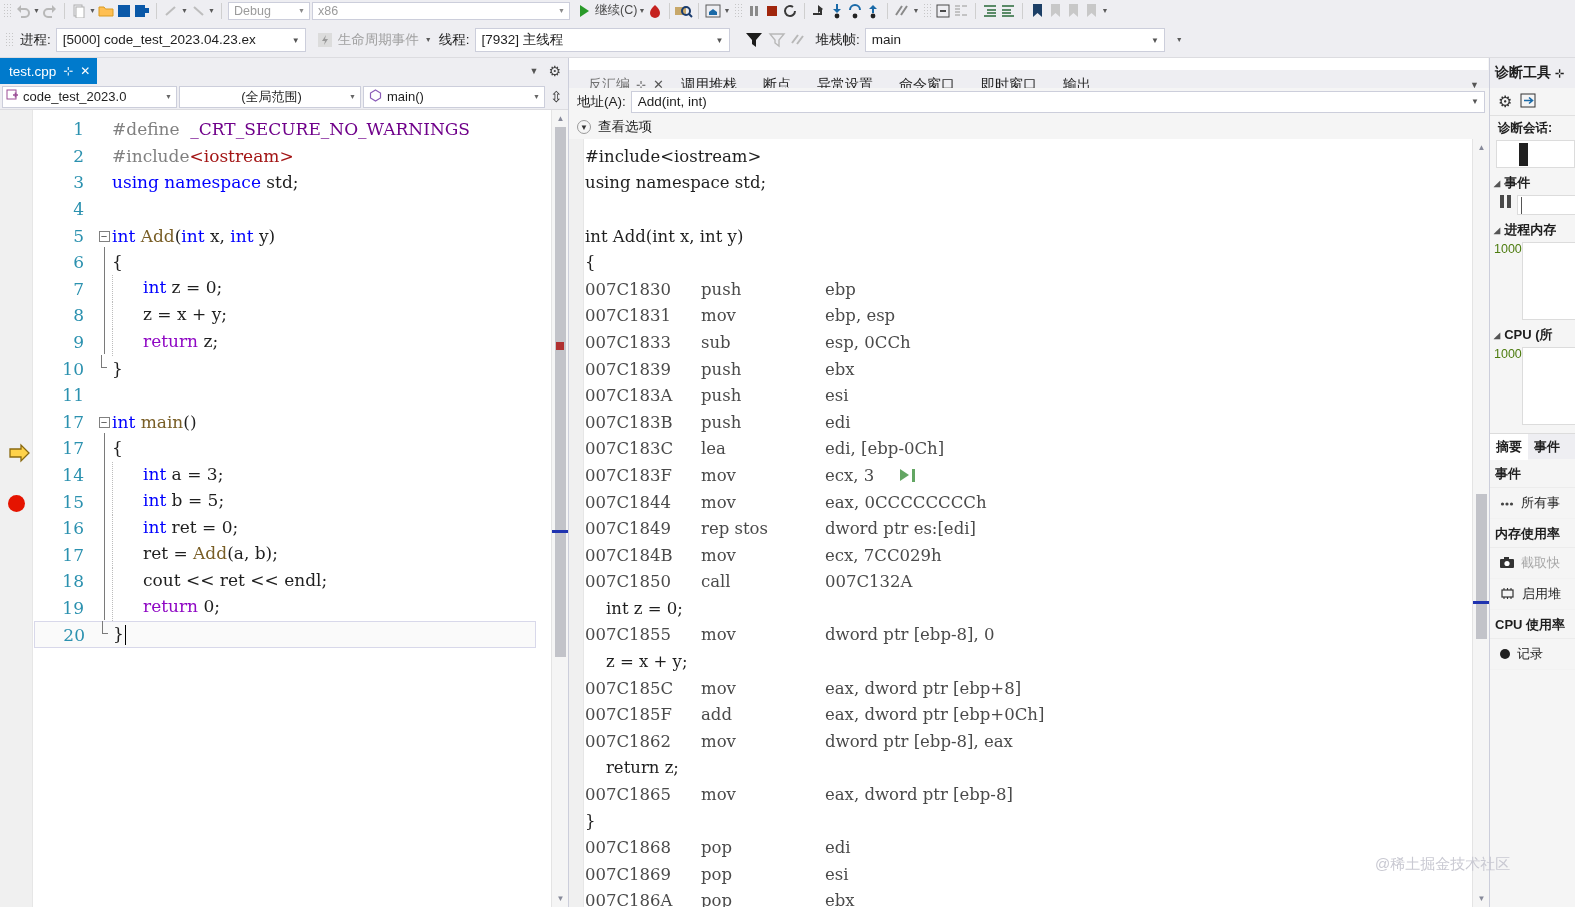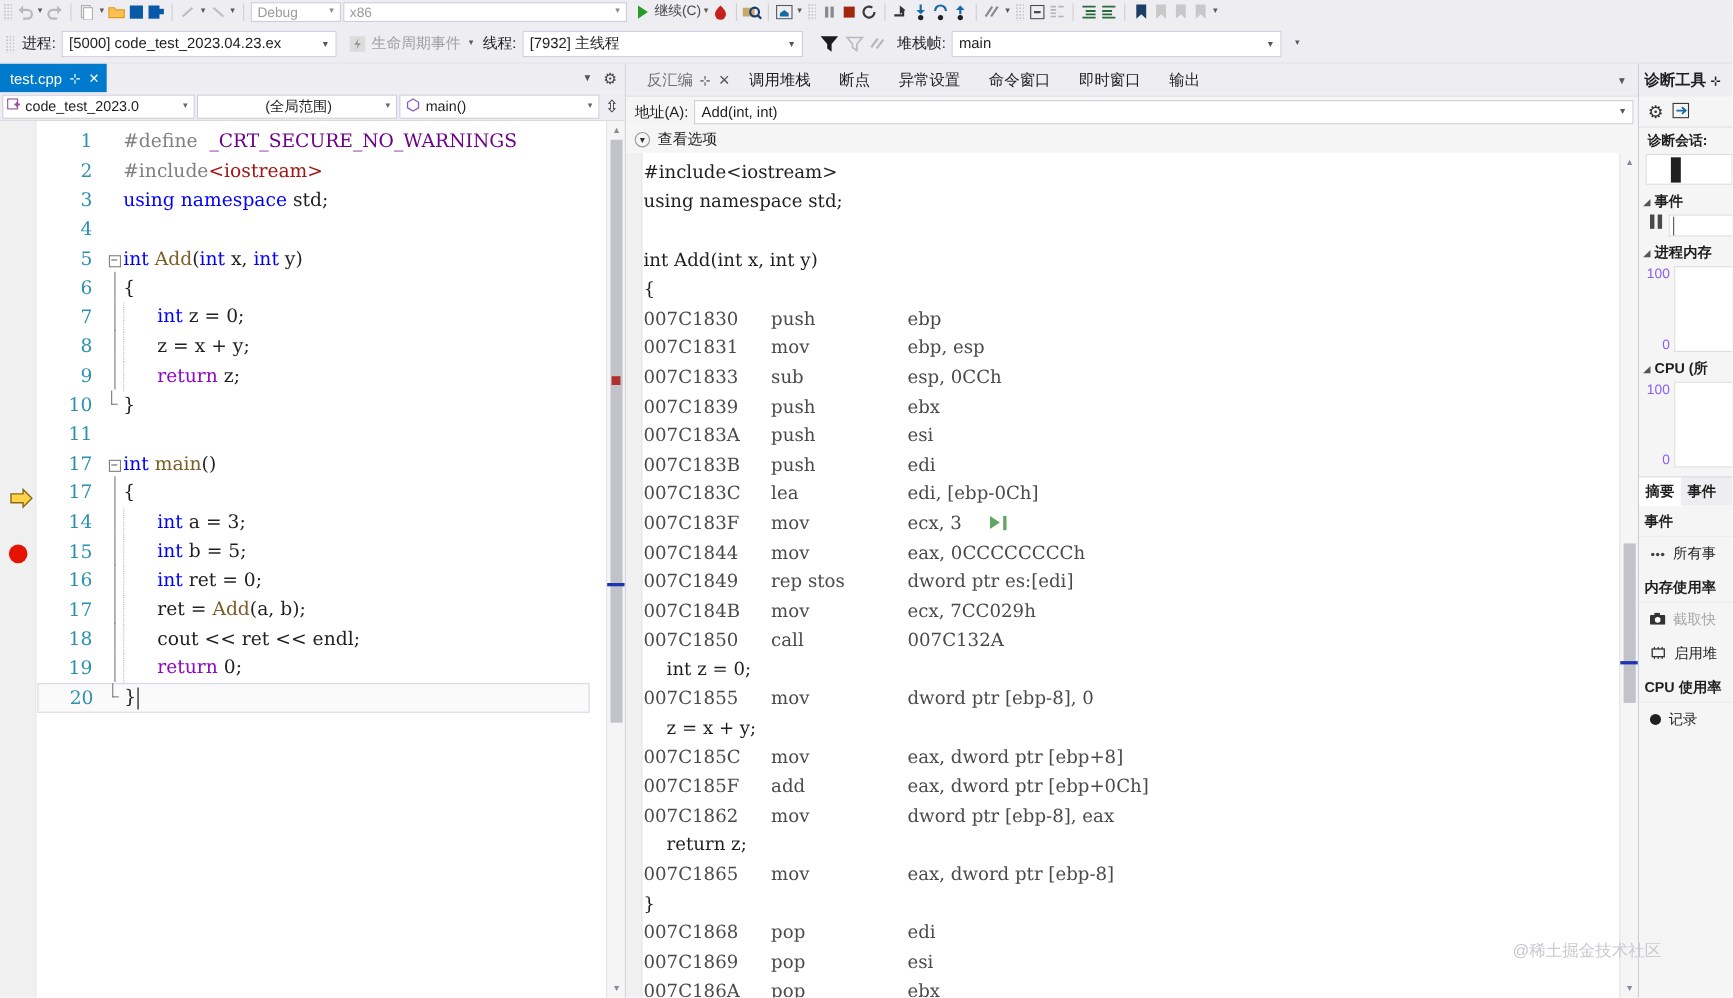--- a/index.html
+++ b/index.html
@@ -123,21 +123,21 @@
      background:#1f33b0; }
 
   .bp-dot { position:absolute; width:17px; height:17px; border-radius:50%;
      background:#e51400; }
   .ip-arrow { position:absolute; width:0;height:0; }
 
   
   #disasm-pane { position:absolute; left:568px; top:58px; width:920px; height:849px;
      background:#fff; border-left:1px solid #cccedb; }
   #disasm-tabstrip {
-    position:absolute; left:0; top:0; width:920px; height:30px; background:#eeeef2;
+    position:absolute; left:0; top:12px; width:920px; height:30px; background:#eeeef2;
     display:flex; align-items:center; padding-left:6px; border-bottom:1px solid #dcdce0;
   }
   .dtab { font-size:14px; color:#1e1e1e; padding:0 13px; height:30px;
     display:flex; align-items:center; white-space:nowrap; }
   .dtab.active { color:#717171; padding-right:4px; }
   .dtab .pin { font-size:12px; margin-left:6px; color:#555; }
   .dtab .x { font-size:13px; margin-left:7px; color:#555; }
   #disasm-tabstrip .tright { margin-left:auto; padding-right:10px; font-size:9px; color:#555;}
 
   #disasm-addrbar {
@@ -201,22 +201,22 @@
      display:flex; align-items:center; gap:4px; }
   .diag-sec .tri { font-size:8px; color:#555; }
   .diag-row { display:flex; align-items:flex-start; gap:6px; padding-left:10px; }
   .pausebars { display:inline-flex; gap:3px; }
   .pausebars i { display:block; width:4px;height:13px;background:#4a4a4a; }
   .evt-track { flex:1; height:20px; background:#fff; border:1px solid #dcdcdc;
      border-right:none; position:relative; }
   .evt-track .cur { position:absolute; left:3px; top:1px; width:1px; height:17px;
      background:#555; }
   .graph-wrap { display:flex; padding-left:4px; }
-  .graph-axis { width:28px; text-align:right; font-size:12.5px; color:#8b5cf6;
-     display:flex; flex-direction:column; justify-content:space-between; padding-right:4px; }
+  .graph-axis { width:28px; text-align:right; font-size:12.5px; color:#4d7c0f;
+     display:flex; flex-direction:row; justify-content:space-between; padding-right:4px; }
   .graph-box { flex:1; background:#fff; border:1px solid #dcdcdc; border-right:none; }
   #diag-lower-tabs { display:flex; align-items:center; background:#eeeef2; height:26px;
      margin-top:8px; border-top:1px solid #dcdcdc; }
   #diag-lower-tabs .lt { font-size:13px; padding:0 6px; height:26px; display:flex;
      align-items:center;font-weight:bold; }
   #diag-lower-tabs .lt.active { background:#fff; }
   .dl-head { font-size:13px; font-weight:bold; padding:6px 0 4px 5px;
      border-bottom:1px solid #ececec; white-space:nowrap; }
   .dl-item { font-size:13px; padding:6px 0 6px 10px; display:flex; align-items:center;
      gap:7px; white-space:nowrap; border-bottom:1px solid #f2f2f2; }

